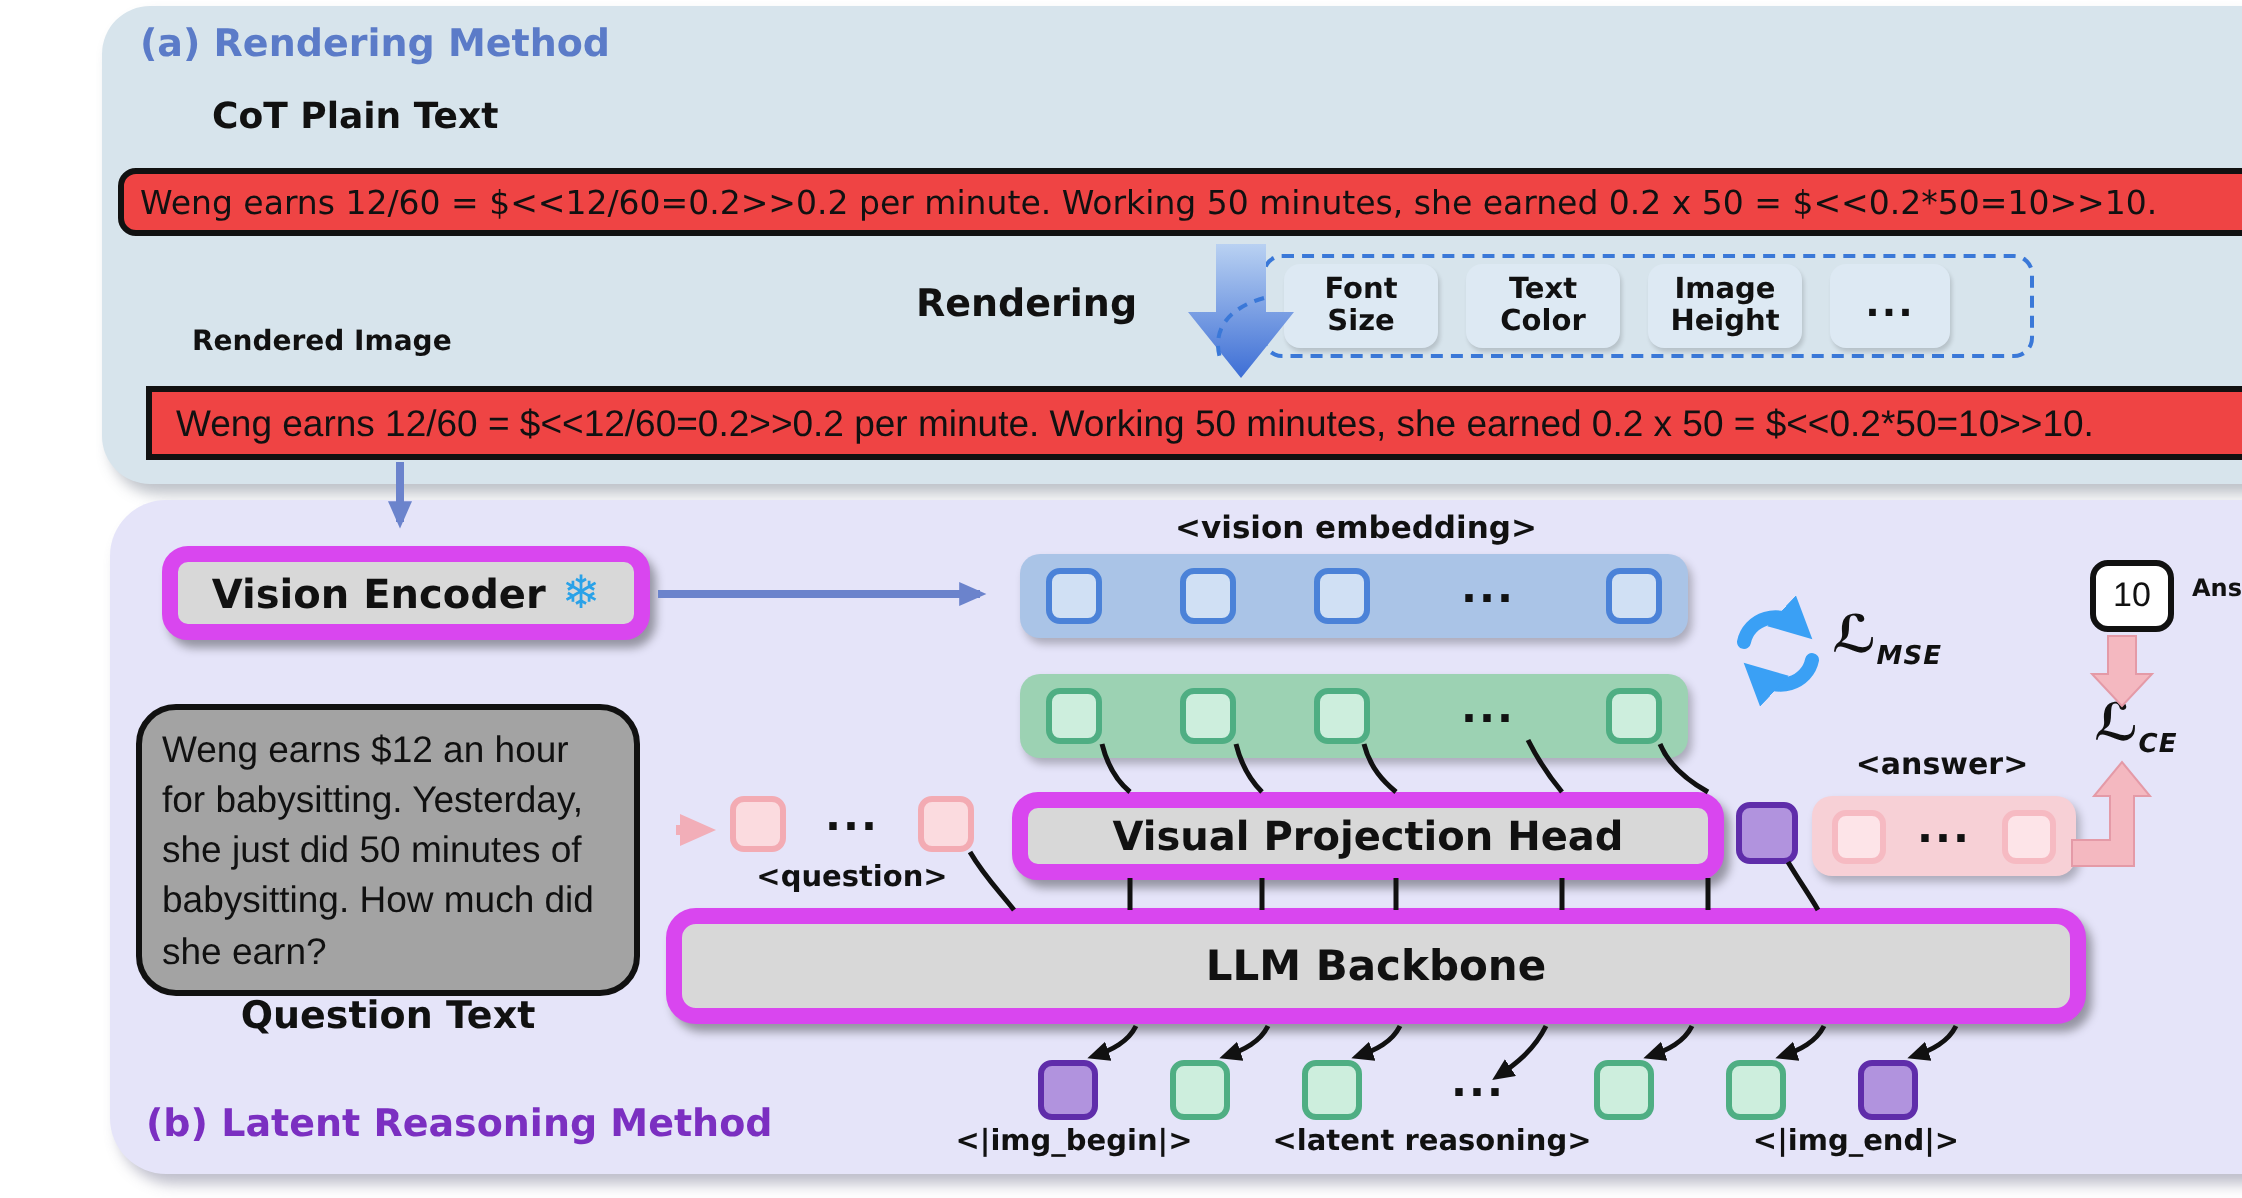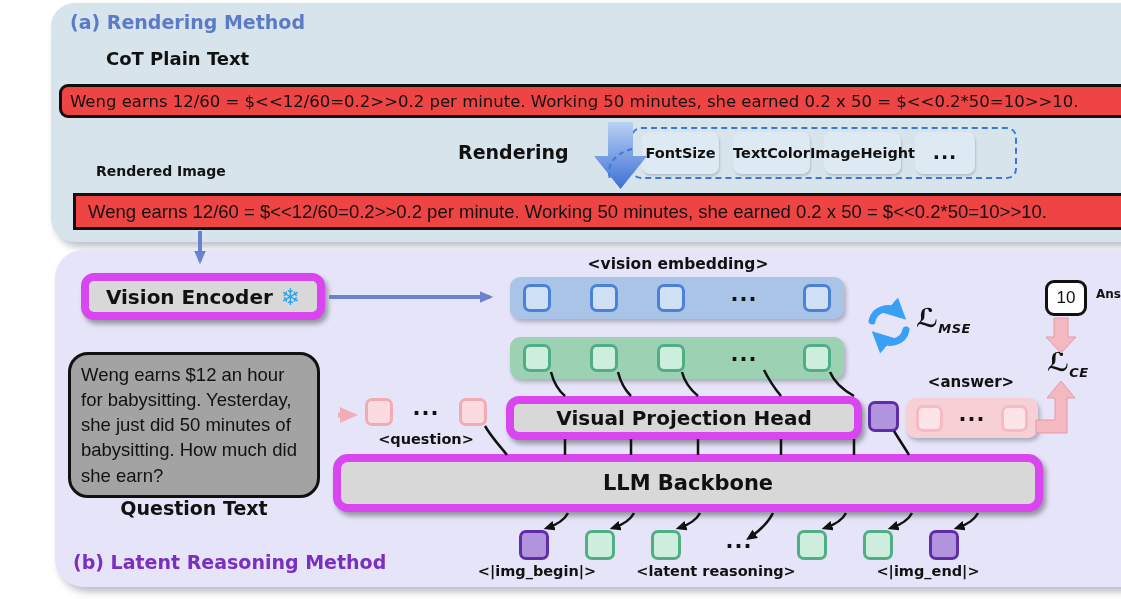--- a/index.html
+++ b/index.html
@@ -19,21 +19,21 @@
   .lbl{position:absolute;font-weight:bold;color:#111;white-space:nowrap;}
 
   .textbox{position:absolute;background:#ef4444;display:flex;align-items:center;white-space:nowrap;color:#111;}
   .cot-box{left:11px;top:84px;width:1080px;height:34px;border:3px solid #111;border-radius:9px;
            padding-left:8px;font-size:16.5px;box-sizing:border-box;}
   .rendered-box{left:25px;top:193px;width:1066px;height:37px;border:3px solid #111;
            padding-left:12px;font-family:"Liberation Sans",sans-serif;font-size:18.5px;box-sizing:border-box;}
 
   .dashed-box{position:absolute;left:583px;top:127px;width:386px;height:52px;border:2px dashed #3a78d8;
            border-radius:10px;display:flex;align-items:center;gap:14px;padding-left:9px;box-sizing:border-box;}
-  .param{width:77px;height:42px;background:#dde9f3;border-radius:8px;display:flex;flex-direction:row;
+  .param{width:77px;height:42px;background:#dde9f3;border-radius:8px;display:flex;flex-direction:column;
            justify-content:center;align-items:center;font-weight:bold;font-size:14.5px;line-height:1.12;color:#111;
            box-shadow:1px 2px 2px rgba(0,0,0,.15);}
   .param-dots{width:60px;font-size:19px;letter-spacing:1px;}
 
   .gray-box{position:absolute;background:#d8d8d8;border:8px solid #d946ef;border-radius:13px;
            display:flex;align-items:center;justify-content:center;font-weight:bold;color:#111;
            box-sizing:border-box;box-shadow:3px 4px 5px rgba(0,0,0,.35);}
   .ve-box{left:33px;top:273px;width:244px;height:47px;font-size:20px;gap:8px;}
   .snow{color:#2aa2e8;font-size:23px;font-weight:normal;}
   .vph-box{left:458px;top:396px;width:356px;height:44px;font-size:20px;}

